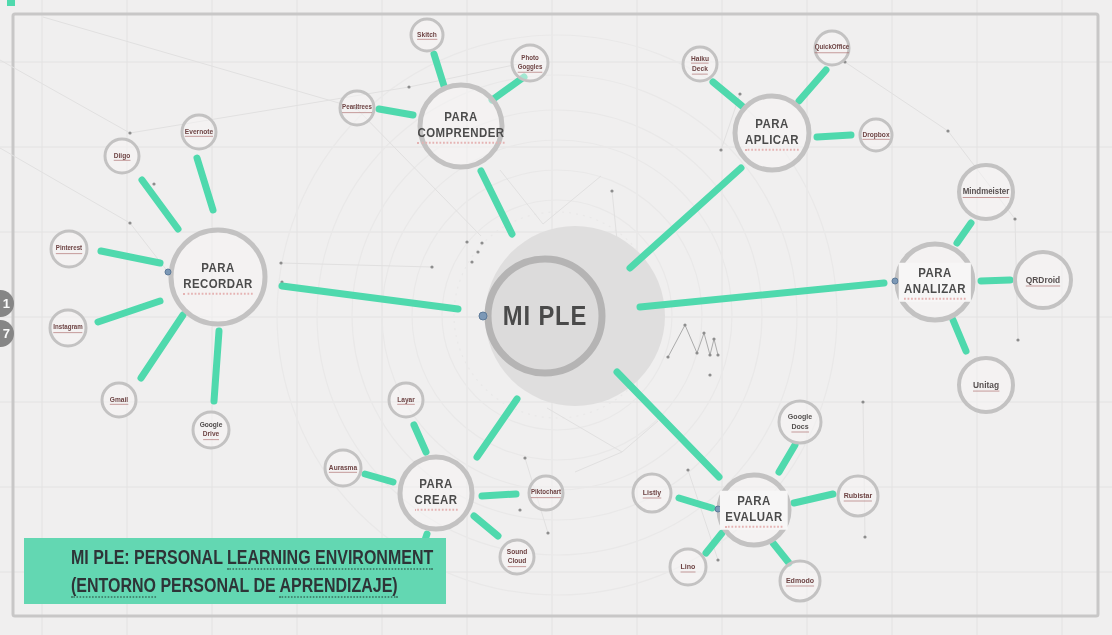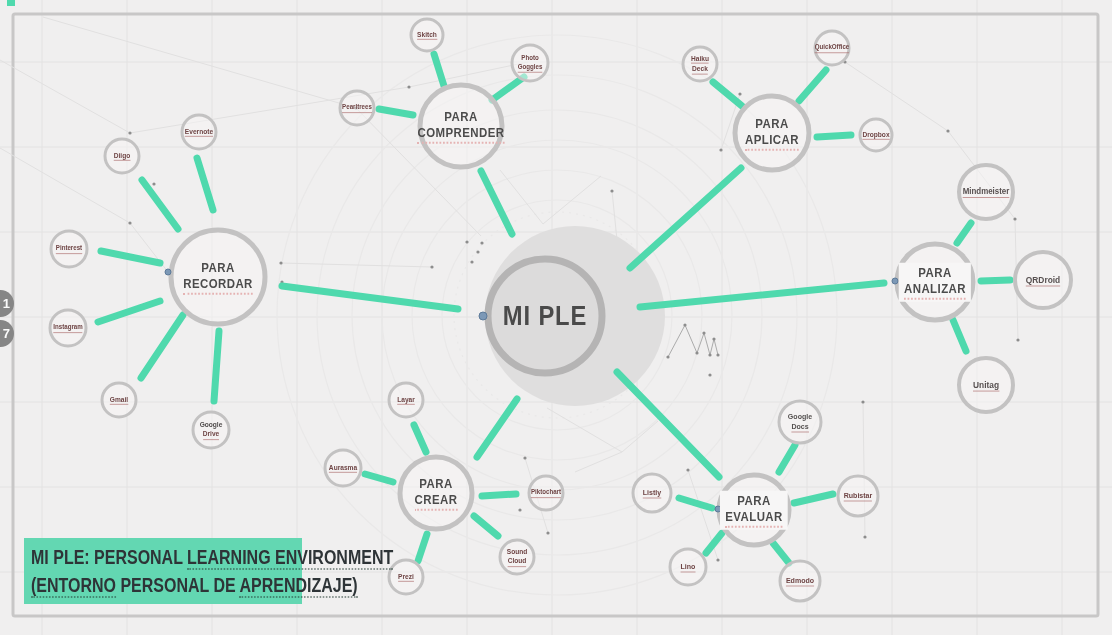--- a/index.html
+++ b/index.html
@@ -31,22 +31,22 @@
   .cat-label{font-size:13px;letter-spacing:.5px;line-height:15px;color:var(--cat-text);}
   .cat-label .l2u{border-bottom:2px dotted #e5b3b3;}
   .label-box{background:#f7f6f6;padding:2px 6px;}
   .sat-label{color:var(--sat-text);}
   .sat-line{display:block;line-height:1.25;}
   .sat-line .inner{display:inline-block;}
   .sat-line .u{border-bottom:1px solid rgba(165,95,95,.6);}
   .center-label{font-size:27px;letter-spacing:1px;color:#4a4a4a;}
 
   
-  .title-block{position:absolute;left:24px;top:538px;width:278px;height:66px;
-               background:var(--title-bg);}
+  .title-block{position:absolute;left:24px;top:538px;width:382px;height:66px;
+               background:var(--title-bg);padding-left:40px;}
   .title-inner{padding:5px 0 0 9px;transform:scaleX(.78);transform-origin:left top;
                color:#2e3437;font-weight:bold;font-size:20.5px;line-height:28px;}
   .title-inner span{white-space:pre;}
   .title-inner .dotted{border-bottom:2px dotted rgba(35,60,52,.5);}
 
   
   .badge{position:absolute;left:-13px;width:27px;height:27px;border-radius:50%;
          background:#868686;color:#fbfbfb;font-size:13px;font-weight:bold;
          display:flex;align-items:center;justify-content:flex-end;
          padding-right:4px;box-sizing:border-box;}

